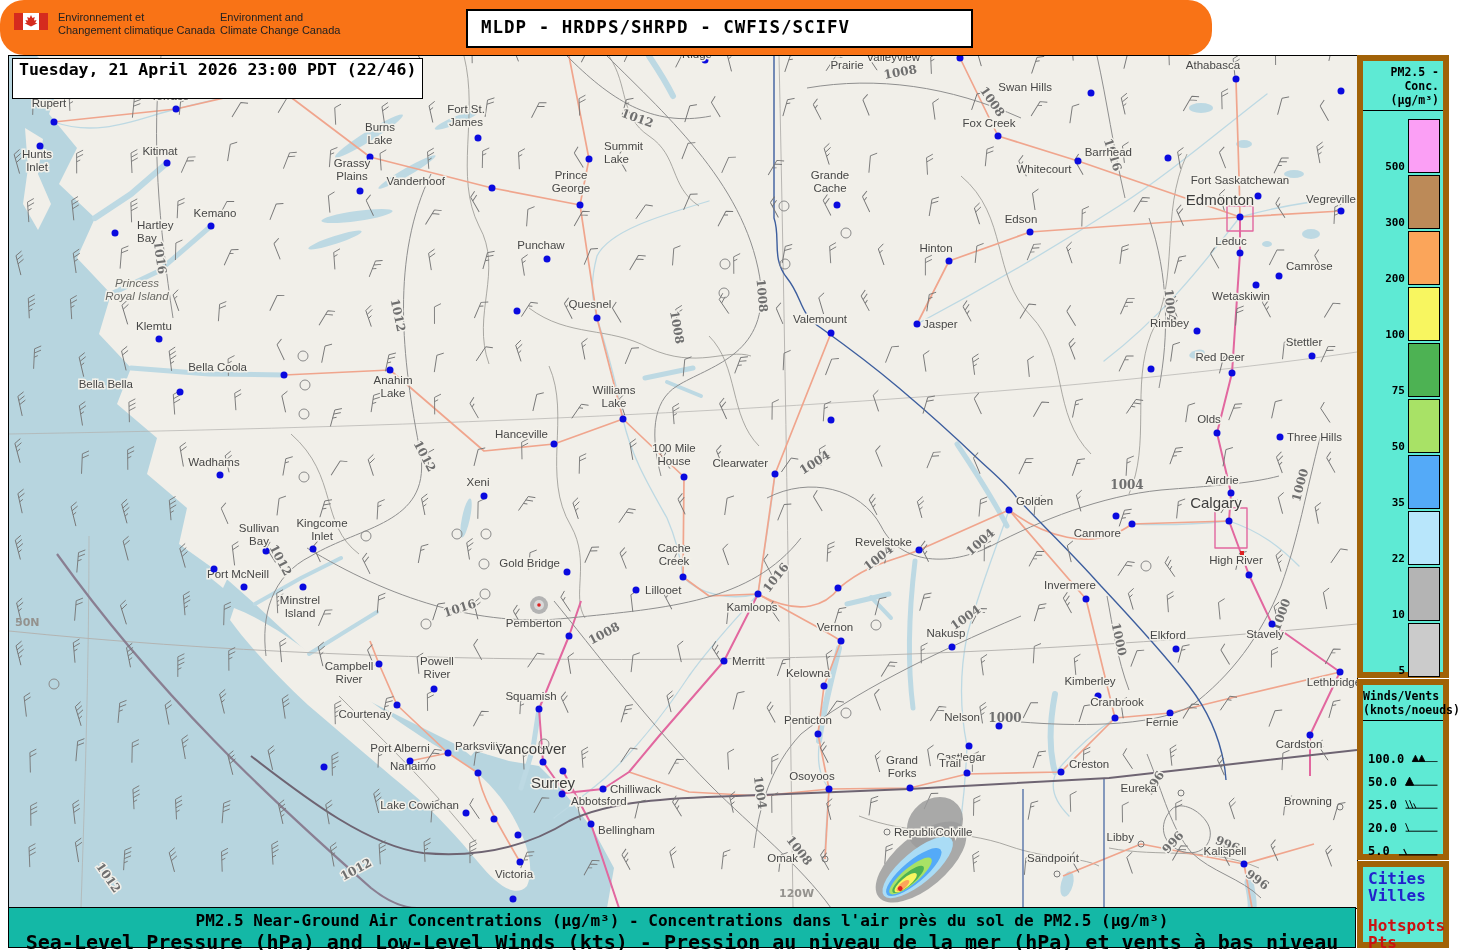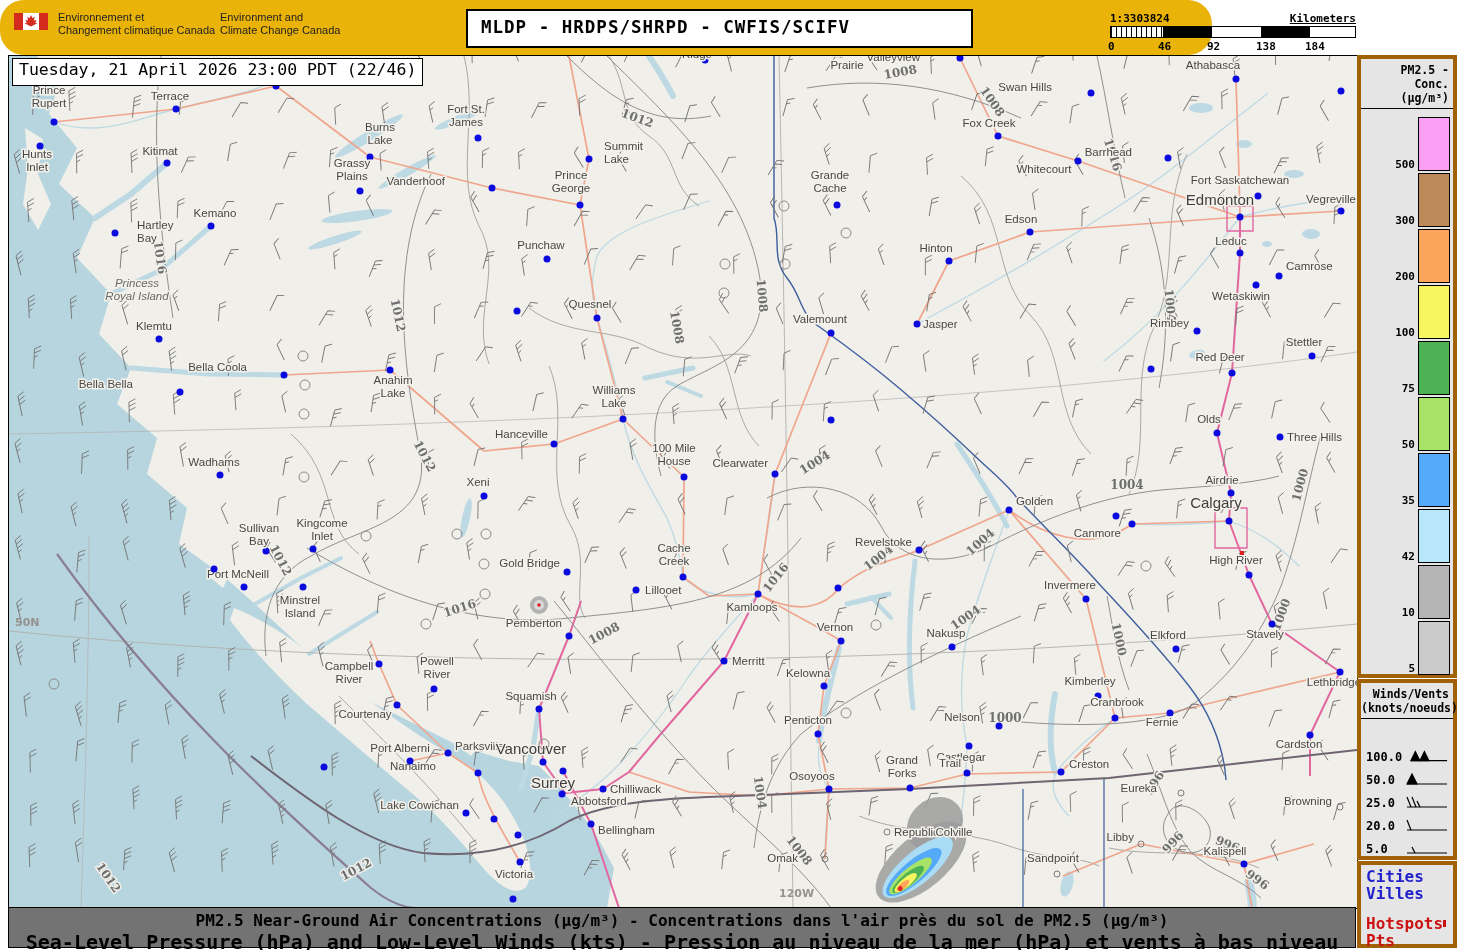--- a/index.html
+++ b/index.html
@@ -1,66 +1,66 @@
 <!DOCTYPE html>
 <html><head>
 <meta charset="utf-8">
 <style>
   html,body{margin:0;padding:0;background:#ffffff;}
   #app{position:relative;width:1460px;height:950px;background:#ffffff;overflow:hidden;
        font-family:"DejaVu Sans Mono",monospace;}
   
-  #hdr{position:absolute;left:0;top:0;width:1212px;height:55px;background:#eab308;border-radius:24px;}
+  #hdr{position:absolute;left:0;top:0;width:1212px;height:55px;background:#f97316;border-radius:24px;}
   #flag{position:absolute;left:14px;top:13px;width:34px;height:17px;}
   .agency{position:absolute;top:11px;font-family:"Liberation Sans",sans-serif;font-size:11px;line-height:13px;color:#222;}
   #ag-fr{left:58px;}
   #ag-en{left:220px;}
   #titlebox{position:absolute;left:466px;top:9px;width:503px;height:35px;border:2px solid #000;background:#fff;}
   #titlebox span{display:block;margin:6px 0 0 13px;font-size:17.5px;font-weight:bold;letter-spacing:1px;color:#000;}
   #scale{position:absolute;left:1108px;top:12px;width:250px;height:40px;font-weight:bold;font-size:11px;color:#000;}
   #scale .ratio{position:absolute;left:2px;top:0;}
   #scale .unit{position:absolute;right:2px;top:0;text-decoration:underline;}
   #scalebar{position:absolute;left:2px;top:14px;width:244px;height:10px;border:1px solid #000;display:flex;}
   #scalebar .seg{height:100%;}
   #scalebar .hatch{width:52px;background:repeating-linear-gradient(90deg,#000 0,#000 1px,#fff 1px,#fff 5px);}
   #scalebar .b{background:#000;width:49px;}
   #scalebar .w{background:#fff;width:49px;}
   #scaleticks{position:absolute;left:0;top:28px;width:250px;height:12px;}
   #scaleticks span{position:absolute;top:0;font-size:11px;font-weight:bold;}
   
   #map{position:absolute;left:8px;top:55px;width:1348px;height:852px;border:1px solid #000;background:#f1efe9;}
-  #datebox{position:absolute;left:3px;top:2px;background:#fff;border:1px solid #000;padding:1px 6px 6px 6px;
-           font-size:16.5px;font-weight:normal;color:#000;white-space:nowrap;}
+  #datebox{position:absolute;left:3px;top:2px;background:#fff;border:1px solid #000;padding:1px 6px 19px 6px;
+           font-size:16.5px;font-weight:bold;color:#000;white-space:nowrap;}
   svg text.cl{font-family:"Liberation Sans",sans-serif;font-size:11.5px;fill:#474747;
               paint-order:stroke;stroke:#f3f1ea;stroke-width:3px;}
   svg text.big{font-size:15px;fill:#3d3d3d;}
   svg text.ital{font-style:italic;fill:#6a6a66;}
   svg text.iso{font-family:"DejaVu Serif",serif;font-size:12px;font-weight:bold;fill:#6f6f6f;
                paint-order:stroke;stroke:#f1efe9;stroke-width:3px;}
   svg text.grat{font-family:"DejaVu Sans",sans-serif;font-size:11px;font-weight:bold;fill:#94928e;}
   
-  .sbox{position:absolute;left:1357px;width:100px;background:#e5e5e5;border:4px solid #a16207;box-sizing:border-box;}
+  .sbox{position:absolute;left:1357px;width:92px;background:#5eead4;border:6px solid #a16207;box-sizing:border-box;}
   #pmbox{top:55px;height:623px;}
   .legtitle{font-size:11.5px;font-weight:bold;text-align:right;padding:4px 4px 0 0;line-height:14px;color:#000;}
   .leghr{border-top:1px solid #000;margin:3px 0 6px 0;}
   .pmrow{display:flex;justify-content:flex-end;align-items:flex-end;height:56px;padding-right:3px;}
   .pmrow .lab{font-size:11px;font-weight:bold;margin:0 3px 0 0;color:#000;}
   .pmrow .sw{width:30px;height:52px;border:1px solid #000;}
   #windbox{top:679px;height:181px;}
   .windrows{margin-top:26px;}
   .windrow{display:flex;align-items:center;justify-content:space-between;height:23px;padding:0 4px 0 5px;gap:7px;}
   .windrow .lab{font-size:12px;font-weight:bold;color:#000;}
   #citybox{top:861px;height:87px;padding:3px 5px;}
   .ml{font-size:16px;font-weight:bold;line-height:17px;display:flex;justify-content:space-between;align-items:center;}
   .blue{color:#2222cc;gap:40px;}
   .red{color:#cc1111;}
   .dotmk{width:7px;height:7px;border-radius:50%;background:#2222cc;margin-right:2px;}
   .sqmk{width:7px;height:7px;background:#cc1111;margin-right:2px;}
   
-  #cap{position:absolute;left:8px;top:907px;width:1348px;height:41px;border:1px solid #000;background:#737373;
+  #cap{position:absolute;left:8px;top:907px;width:1348px;height:41px;border:1px solid #000;background:#14b8a6;
        box-sizing:border-box;text-align:center;}
   #cap .l1{font-size:16px;font-weight:bold;margin-top:3px;color:#000;}
   #cap .l2{font-size:20px;font-weight:bold;color:#000;}
 </style>
 </head>
 <body>
 
 <div id="app">
 
   <div id="hdr">
@@ -69,38 +69,20 @@
       <rect x="25" y="0" width="9" height="17" fill="#d52b1e"></rect>
       <rect x="9" y="0" width="16" height="17" fill="#fff"></rect>
       <path fill="#d52b1e" d="M17,2 L18.4,5 L20.8,4.1 L19.9,7.4 L22.6,7 L21.2,9.8 L23.4,10.3 L17,13.6 L10.6,10.3 L12.8,9.8 L11.4,7 L14.1,7.4 L13.2,4.1 L15.6,5 Z"></path>
     </svg>
     <div class="agency" id="ag-fr" style="white-space:pre-line">Environnement et
 Changement climatique Canada</div>
     <div class="agency" id="ag-en" style="white-space:pre-line">Environment and
 Climate Change Canada</div>
     <div id="titlebox">
       <span>MLDP - HRDPS/SHRPD - CWFIS/SCIFV</span>
-    </div>
-    <div id="scale">
-      <span class="ratio">1:3303824</span>
-      <span class="unit">Kilometers</span>
-      <div id="scalebar">
-        <div class="seg hatch"></div>
-        <div class="seg b"></div>
-        <div class="seg w"></div>
-        <div class="seg b"></div>
-        <div class="seg w" style="flex:1"></div>
-      </div>
-      <div id="scaleticks">
-          <span style="left: 0px;">0</span>
-          <span style="left: 50px;">46</span>
-          <span style="left: 99px;">92</span>
-          <span style="left: 148px;">138</span>
-          <span style="left: 197px;">184</span>
-        </div>
     </div>
   </div>
 
   <div id="map">
     <svg id="mapsvg" width="1348" height="852" viewBox="0 0 1348 852">
       <g id="g-ocean">
         <path fill="#b7d5df" d="M0,0 L28,0 L52,22 L40,58 L68,92 L50,128 L86,162 L68,202 L102,238 L90,278 L122,312 L108,348 L148,382 L138,418 L178,452 L170,488 L212,518 L246,548 L300,598 L350,640 L400,665 L450,690 L500,705 L530,710 L545,725 L562,745 L585,775 L605,812 L598,852 L0,852 Z"></path>
         <path fill="#f1efe9" d="M225,552 C262,566 302,596 342,630 C382,662 420,686 444,700 C472,716 494,740 508,768 C518,788 526,812 518,830 C506,843 487,828 469,806 C449,782 427,757 399,734 C369,709 334,679 299,649 C269,621 239,589 221,564 Z"></path>
         <path fill="#f1efe9" d="M16,72 L34,83 L29,118 L42,148 L29,174 L14,148 L19,112 Z"></path>
         <path fill="#f1efe9" d="M94,193 L110,208 L101,229 L87,211 Z"></path>
@@ -1005,21 +987,21 @@
         </div>
         <div class="pmrow">
           <span class="lab">50</span>
           <div class="sw" style="background: rgb(168, 226, 102);"></div>
         </div>
         <div class="pmrow">
           <span class="lab">35</span>
           <div class="sw" style="background: rgb(84, 170, 248);"></div>
         </div>
         <div class="pmrow">
-          <span class="lab">42</span>
+          <span class="lab">22</span>
           <div class="sw" style="background: rgb(184, 230, 251);"></div>
         </div>
         <div class="pmrow">
           <span class="lab">10</span>
           <div class="sw" style="background: rgb(180, 180, 180);"></div>
         </div>
         <div class="pmrow">
           <span class="lab">5</span>
           <div class="sw" style="background: rgb(203, 203, 203);"></div>
         </div>

